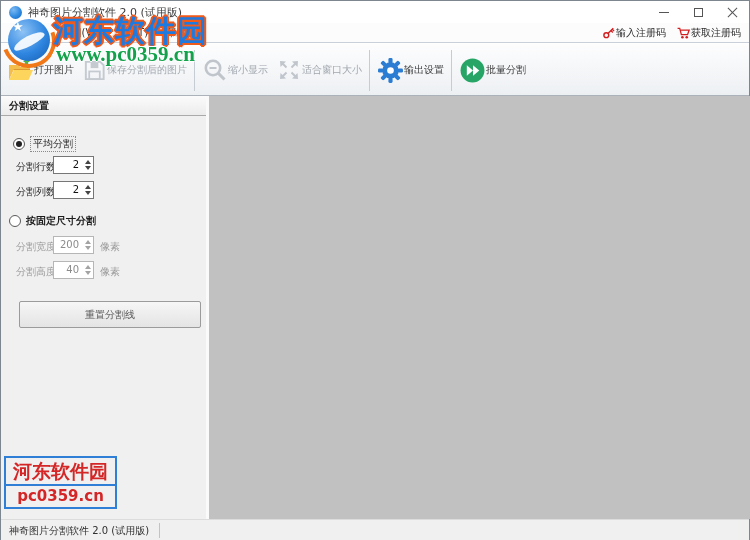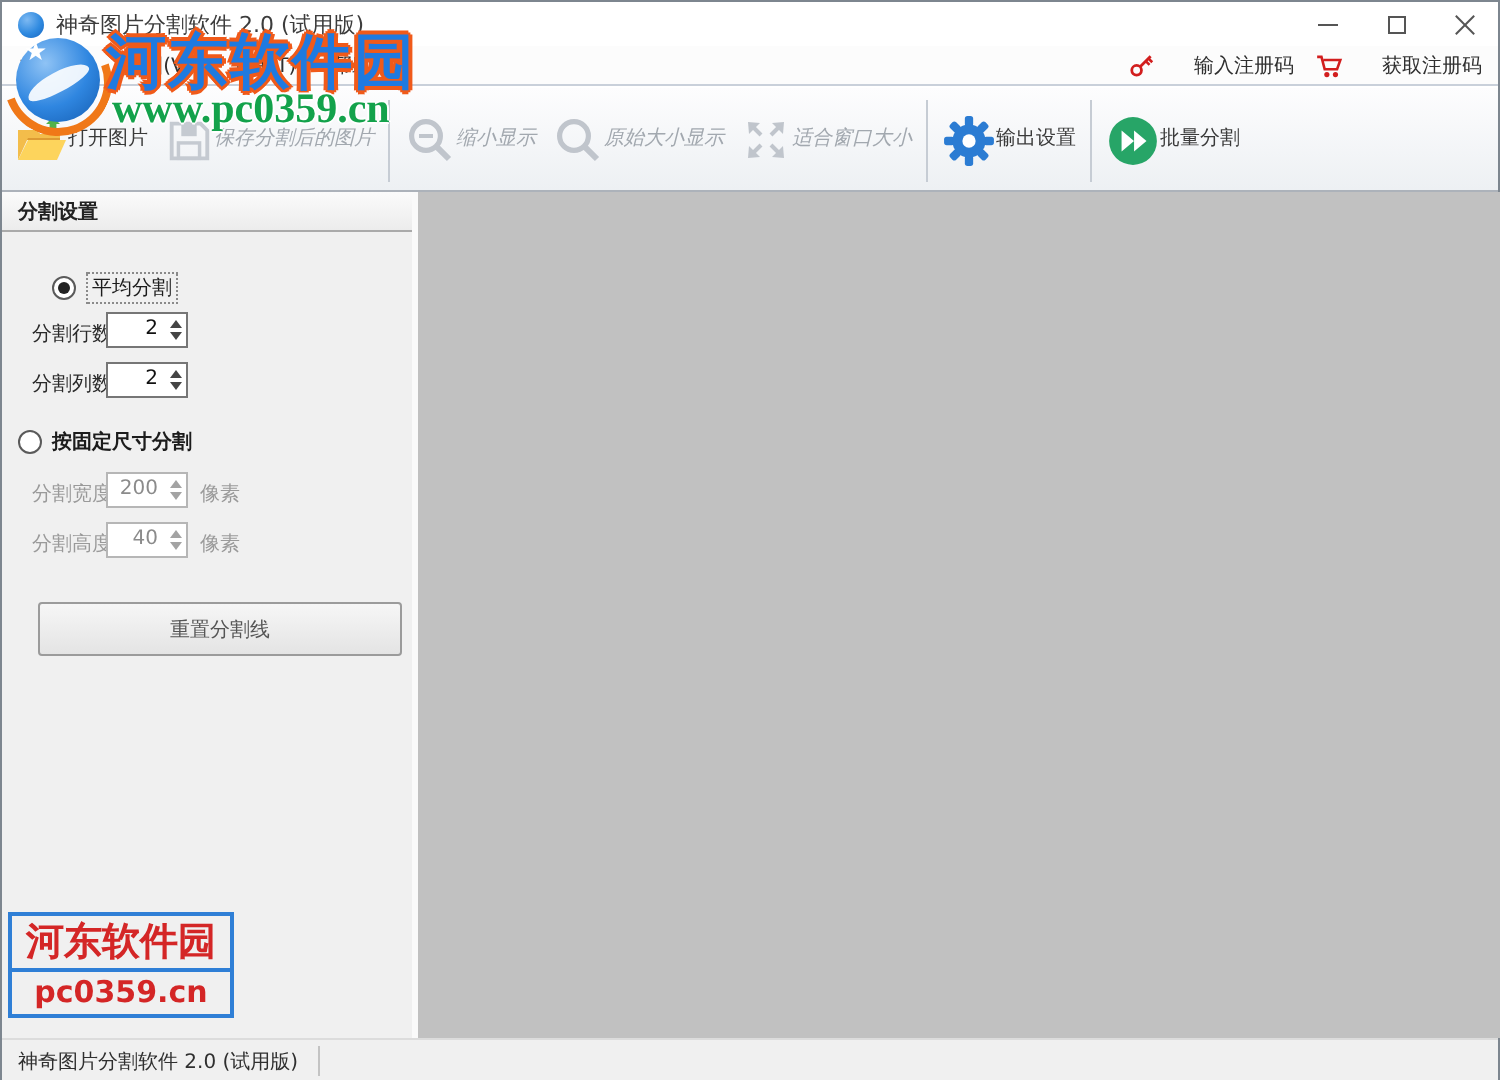--- a/index.html
+++ b/index.html
@@ -19,32 +19,32 @@
   .glyph-close { position:relative; width:11px; height:11px; }
   .glyph-close::before,.glyph-close::after { content:""; position:absolute; left:-1px; top:5px; width:13px; height:1px; background:#555; }
   .glyph-close::before { transform:rotate(45deg); }
   .glyph-close::after { transform:rotate(-45deg); }
 
   
   .menubar { position:absolute; left:0; top:22px; width:100%; height:20px; background:#fcfcfc;
              border-bottom:1px solid #c9d0da; display:flex; align-items:center; }
   .menu-item { padding:3px 9px; font-size:10px; color:#2f2f2f; white-space:nowrap;text-align:center; }
   .menu-right { margin-left:auto; display:flex; align-items:center; gap:10px; padding-right:8px; }
-  .register-link { display:flex; align-items:center; gap:19px; font-size:10px; color:#2f2f2f; white-space:nowrap; }
+  .register-link { display:flex; align-items:center; gap:0; font-size:10px; color:#2f2f2f; white-space:nowrap; }
   .register-link svg { display:block; }
 
   
   .toolbar { position:absolute; left:0; top:43px; width:100%; height:52px;
              background:linear-gradient(#fdfdfe,#edf0f3); border-bottom:1px solid #acb2ba;
              display:flex; align-items:stretch; padding:2px 1px 0 2px; }
   .tool-item { display:flex; flex-direction:row; align-items:center; justify-content:flex-end;
                padding:2px 4px 3px 4px; min-width:44px; }
   .tool-item .ticon { height:27px; display:flex; align-items:center; justify-content:center; }
   .tool-item .tlabel { font-size:10px; line-height:12px; white-space:nowrap; color:#3a3a3a; }
-  .tool-item.disabled .tlabel { color:#a2a8af;font-style:italic; }
+  .tool-item.disabled .tlabel { color:#a2a8af; }
   .tool-sep { width:1px; background:#c6ccd4; margin:4px 3px; }
 
   
   .sidepanel { position:absolute; left:0; top:95px; width:205px; height:423px; background:#f0f0f0; }
   .panel-divider { position:absolute; left:205px; top:95px; width:3px; height:423px; background:#fafafa; }
   .panel-header { position:absolute; left:0; top:0; width:100%; height:20px;
                   background:linear-gradient(#fbfbfb,#ececec); border-bottom:1px solid #aaaaaa;
                   display:flex; align-items:center; padding-left:8px; font-weight:bold; font-size:10px; color:#222; }
   .radio-row { position:absolute; display:flex; align-items:center; }
   .radio { width:12px; height:12px; border:1px solid #5a5a5a; border-radius:50%; background:#fff;
@@ -174,29 +174,20 @@
         <svg width="26" height="26" viewBox="0 0 26 26">
           <circle cx="11" cy="11" r="7.2" fill="none" stroke="#c0c5cc" stroke-width="2.6"></circle>
           <line x1="16.4" y1="16.4" x2="22.5" y2="22.5" stroke="#c0c5cc" stroke-width="3"></line>
           <line x1="7.5" y1="11" x2="14.5" y2="11" stroke="#c0c5cc" stroke-width="2"></line>
         </svg>
       </span>
       <span class="tlabel">缩小显示</span>
     </div>
     <div class="tool-item disabled">
       <span class="ticon">
-        <svg width="26" height="26" viewBox="0 0 26 26">
-          <circle cx="11" cy="11" r="7.2" fill="none" stroke="#c0c5cc" stroke-width="2.6"></circle>
-          <line x1="16.4" y1="16.4" x2="22.5" y2="22.5" stroke="#c0c5cc" stroke-width="3"></line>
-        </svg>
-      </span>
-      <span class="tlabel">原始大小显示</span>
-    </div>
-    <div class="tool-item disabled">
-      <span class="ticon">
         <svg width="26" height="26" viewBox="0 0 26 26" stroke="#c0c5cc" stroke-width="2" fill="#c0c5cc">
           <line x1="10.5" y1="10.5" x2="6" y2="6"></line>
             <polygon points="4,4 10,4.5 4.5,10" stroke="none"></polygon>
           <line x1="15.5" y1="10.5" x2="20" y2="6"></line>
             <polygon points="22,4 16,4.5 21.5,10" stroke="none"></polygon>
           <line x1="10.5" y1="15.5" x2="6" y2="20"></line>
             <polygon points="4,22 4.5,16 10,21.5" stroke="none"></polygon>
           <line x1="15.5" y1="15.5" x2="20" y2="20"></line>
             <polygon points="22,22 16,21.5 21.5,16" stroke="none"></polygon>
         </svg>
@@ -232,21 +223,21 @@
           <path d="M13.5 8l6 5-6 5z" fill="#fff"></path>
         </svg>
       </span>
       <span class="tlabel">批量分割</span>
     </div>
   </div>
 
   <div class="sidepanel">
     <div class="panel-header">分割设置</div>
 
-    <div class="radio-row" style="left:25px; top:40px;">
+    <div class="radio-row" style="left:12px; top:40px;">
       <span class="radio">
           <span class="dot"></span>
         </span>
       <span class="radio-label focus">平均分割</span>
     </div>
 
     <span class="field-label" style="left:15px; top:64px;">分割行数:</span>
     <div class="spinbox" style="left:52px; top:60px;">
       <span class="spin-val">2</span>
       <span class="spin-btns">

